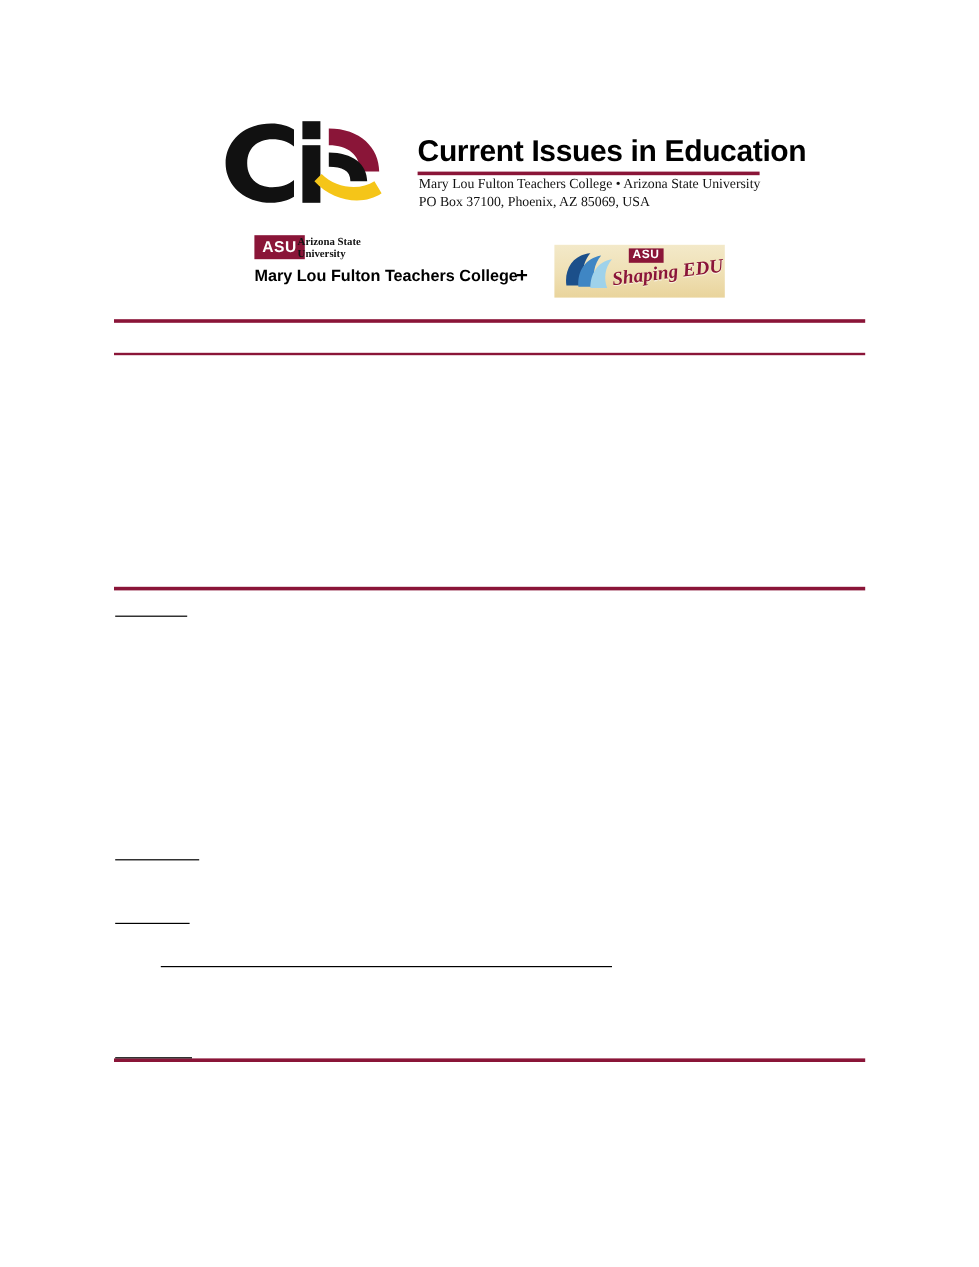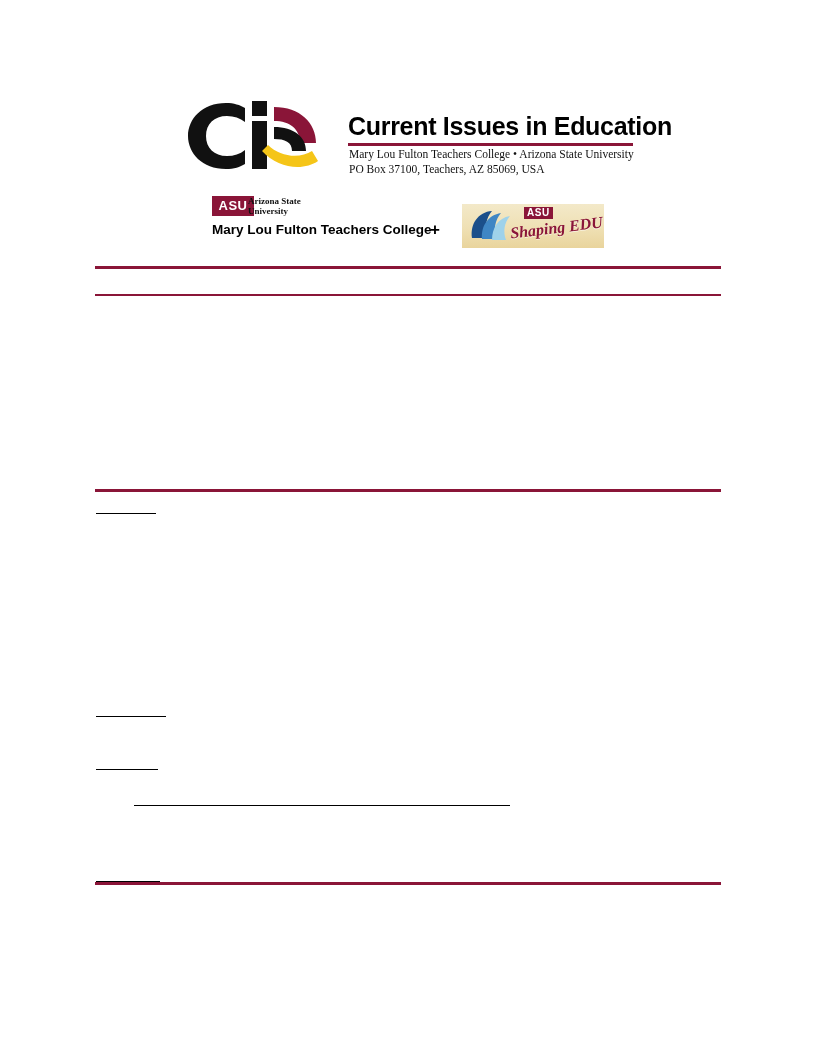--- a/index.html
+++ b/index.html
@@ -242,21 +242,21 @@
       <path d="M92 12 C118 12 134 28 134 48 L118 48 C118 34 108 26 92 26 Z" fill="#8a1538"></path>
 
       <path d="M92 32 C112 32 124 42 124 56 L110 56 C110 47 103 44 92 44 Z" fill="#111111"></path>
 
       <path d="M80 56 C96 74 122 76 136 66 L130 56 C118 64 98 62 86 50 Z" fill="#f5c518"></path>
     </svg>
 
     <div class="journal-title">Current Issues in Education</div>
     <div class="title-rule"></div>
     <div class="affil-line1">Mary Lou Fulton Teachers College  •  Arizona State University</div>
-    <div class="affil-line2">PO Box 37100, Teachers, AZ 85069, USA</div>
+    <div class="affil-line2">PO Box 37100, Phoenix, AZ 85069, USA</div>
   </div>
 
   <div class="logo-band">
 
     <div class="asu-mark">
       <div class="asu-block">ASU</div>
       <div class="asu-words">
         <div>Arizona State</div>
         <div>University</div>
       </div>

